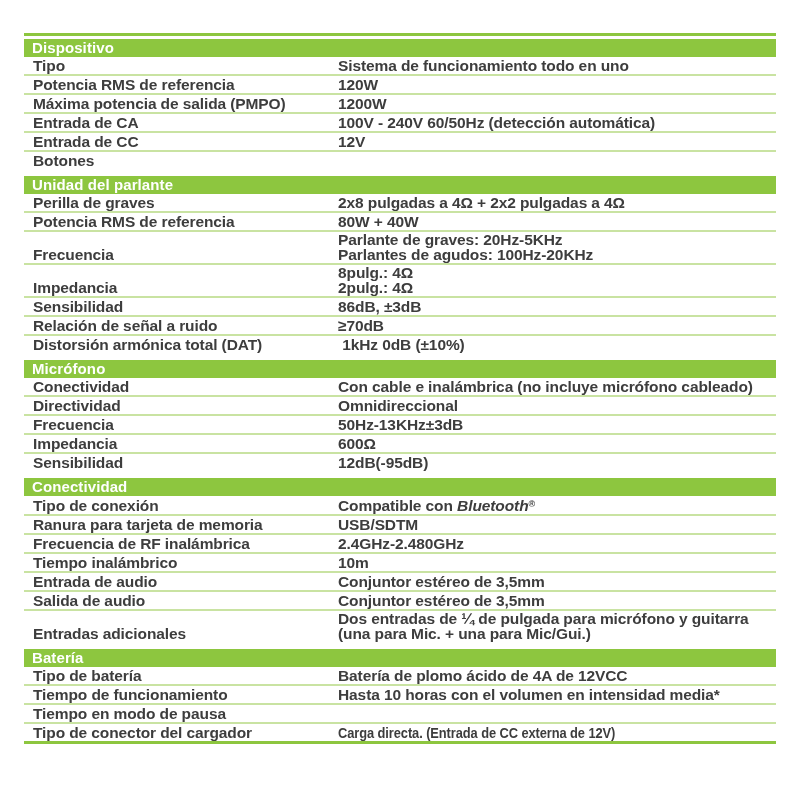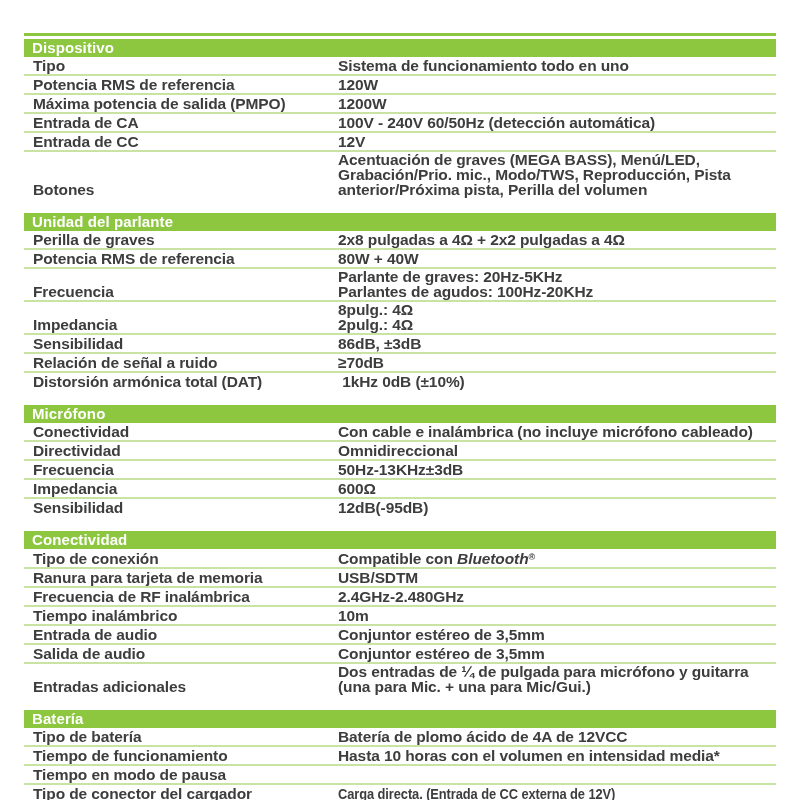--- a/index.html
+++ b/index.html
@@ -25,21 +25,21 @@
     background: #8dc63f;
   }
   .section-header {
     background: #8dc63f;
     color: #ffffff;
     font-size: 15px;
     font-weight: bold;
     line-height: 18px;
     height: 18px;
     padding-left: 8px;
-    margin-top: 15px;
+    margin-top: 7px;
     letter-spacing: 0.1px;
   }
   .section-header.first { margin-top: 0; }
   .row {
     display: flex;
     align-items: flex-end;
     border-bottom: 2px solid #c9e3a2;
     font-size: 15.5px;
     line-height: 17px;
     letter-spacing: -0.1px;
@@ -92,23 +92,20 @@
   <div class="row">
     <div class="label">Entrada de CA</div>
     <div class="value">100V - 240V 60/50Hz (detección automática)</div>
   </div>
   <div class="row">
     <div class="label">Entrada de CC</div>
     <div class="value">12V</div>
   </div>
   <div class="row last">
     <div class="label">Botones</div>
-    <div class="value multi">Acentuación de graves (MEGA BASS), Menú/LED,
-Grabación/Prio. mic., Modo/TWS, Reproducción, Pista
-anterior/Próxima pista, Perilla del volumen</div>
   </div>
 
   <div class="section-header">Unidad del parlante</div>
   <div class="row">
     <div class="label">Perilla de graves</div>
     <div class="value">2x8 pulgadas a 4Ω + 2x2 pulgadas a 4Ω</div>
   </div>
   <div class="row">
     <div class="label">Potencia RMS de referencia</div>
     <div class="value">80W + 40W</div>

